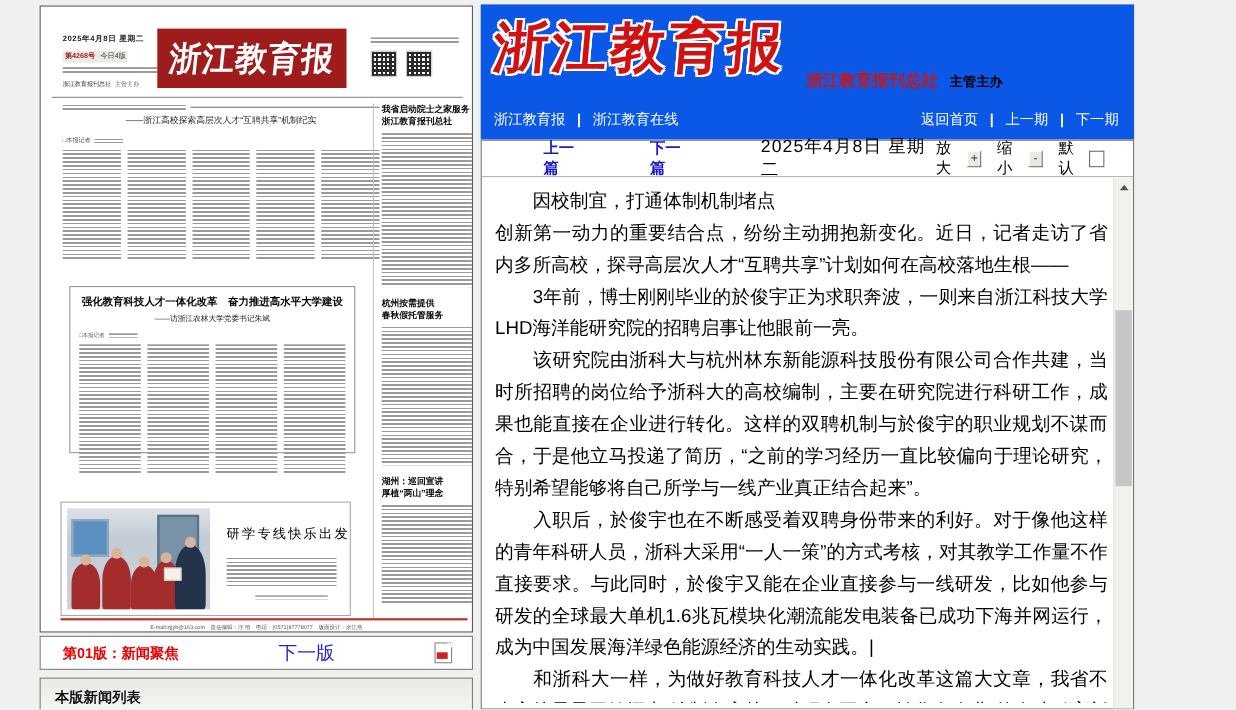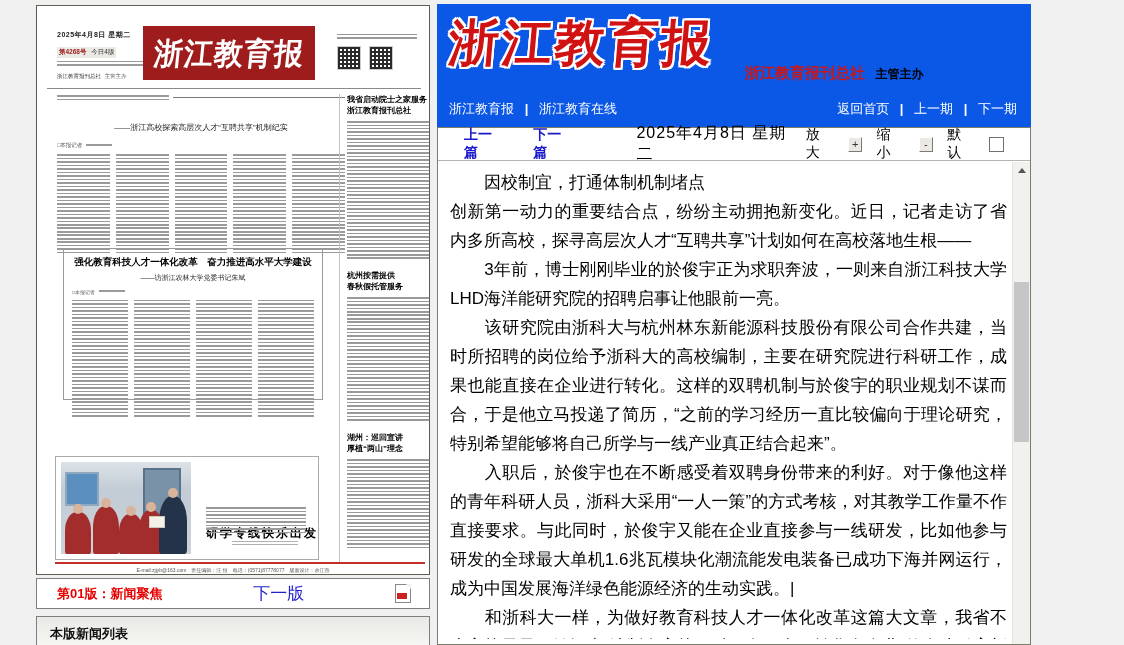--- a/index.html
+++ b/index.html
@@ -31,35 +31,35 @@
   .qr{width:22px;height:22px;background-color:#fff;border:1px solid #ccc;
       background-image:repeating-linear-gradient(0deg,#2a2a2a 0 2px,transparent 2px 4px),
                        repeating-linear-gradient(90deg,#2a2a2a 0 2px,#fff 2px 4px);}
   .mast-rule{position:absolute;left:10px;top:82px;width:374px;height:1px;background:#8a8a8a;}
 
   .lead{position:absolute;left:20px;top:88px;width:288px;}
   .eyebrow{display:flex;align-items:center;gap:4px;height:6px;}
   .eb-bar{width:112px;height:5px;}
   .eb-line{flex:1;height:1px;background:#777;}
   .lead-h{margin-top:6px;font-size:15px;font-weight:bold;color:#000;text-align:center;line-height:18px;white-space:nowrap;}
-  .lead-s{margin-top:22px;font-size:8px;color:#222;text-align:center;white-space:nowrap;}
+  .lead-s{margin-top:4px;font-size:8px;color:#222;text-align:center;white-space:nowrap;}
   .byline{margin-top:9px;display:flex;align-items:center;gap:4px;font-size:5.5px;color:#555;}
   .by-bar{width:26px;height:4px;}
   .cols{margin-top:5px;display:flex;gap:6px;height:100px;}
   .cols .col{flex:1;}
   .vline{position:absolute;left:302px;top:88px;width:1px;height:468px;background:#c2c2c2;}
 
   .sidecol{position:absolute;left:310px;top:88px;width:82px;}
   .side-h{font-size:8px;font-weight:bold;color:#000;line-height:11px;}
   .side-ft1{height:140px;margin-top:5px;}
   .side-ft2{height:126px;margin-top:5px;}
   .side-ft3{height:90px;margin-top:5px;}
   .side-gap{height:9px;}
 
-  .second-box{position:absolute;left:26px;top:242px;width:260px;height:152px;border:1px solid #999;
+  .second-box{position:absolute;left:26px;top:254px;width:260px;height:152px;border:1px solid #999;
               box-sizing:border-box;padding:7px 8px 6px;}
   .sec-h{font-size:9.5px;font-weight:bold;text-align:center;color:#000;white-space:nowrap;}
   .sec-s{font-size:7px;text-align:center;color:#222;margin-top:4px;}
   .sec-byline{margin-top:6px;display:flex;align-items:center;gap:4px;font-size:5px;color:#555;}
   .sec-cols{margin-top:5px;display:flex;gap:6px;height:118px;}
   .sec-cols .col{flex:1;}
 
   .photo-box{position:absolute;left:18px;top:450px;width:264px;height:104px;border:1px solid #aaa;
              box-sizing:border-box;}
   .photo{position:absolute;left:5px;top:5px;width:130px;height:92px;overflow:hidden;
@@ -69,21 +69,21 @@
   .fig{position:absolute;bottom:0;border-radius:45% 45% 8% 8%;}
   .fig::before{content:"";position:absolute;top:-8px;left:50%;margin-left:-5px;width:10px;height:10px;
                border-radius:50%;background:#d9b49a;}
   .fig.red{background:#a32c2c;}
   .f1{left:4px;width:26px;height:42px;}
   .f2{left:32px;width:26px;height:48px;}
   .f3{left:58px;width:24px;height:40px;}
   .f4{left:78px;width:24px;height:44px;}
   .fig.navy{left:98px;width:28px;height:58px;background:#24324a;}
   .ph-paper{position:absolute;left:88px;bottom:26px;width:14px;height:10px;background:#f4f1e8;border:1px solid #cfc9b8;}
-  .ph-h{position:absolute;left:150px;top:20px;font-size:12px;font-weight:bold;letter-spacing:2px;color:#000;margin-top:48px;}
+  .ph-h{position:absolute;left:150px;top:20px;font-size:12px;font-weight:normal;letter-spacing:2px;color:#000;}
   .ph-cap{position:absolute;left:150px;top:50px;width:100px;height:26px;}
   .ph-credit{position:absolute;left:176px;top:84px;width:66px;height:4px;}
 
   .red-rule{position:absolute;left:18px;top:556px;width:370px;height:2px;background:#c03028;}
   .paper-footer{position:absolute;left:0;right:0;top:561px;text-align:center;font-size:5px;color:#555;white-space:nowrap;}
 
   .page-nav{position:absolute;left:36px;top:578px;width:394px;height:31px;background:#fff;
             border:1px solid #7e7e7e;box-sizing:border-box;display:flex;align-items:center;
             justify-content:space-between;padding:0 18px 0 20px;}
   .page-nav .cur{color:#e80000;font-weight:bold;font-size:13px;}
@@ -96,37 +96,37 @@
   .list-box{position:absolute;left:36px;top:616px;width:394px;height:40px;border:1px solid #7e7e7e;
             box-sizing:border-box;background:linear-gradient(180deg,#e9e9e5,#fafaf8);padding:8px 0 0 13px;}
   .list-title{font-size:13px;font-weight:bold;color:#111;}
 
   
   .vheader{position:absolute;left:437px;top:4px;width:594px;height:123px;background:#0b57e6;}
   .vlogo{position:absolute;left:12px;top:6px;font-family:"DejaVu Serif",serif;font-weight:bold;
          font-size:50px;color:#d01212;letter-spacing:3px;transform:skewX(-5deg);
          text-shadow:2px 0 0 #fff,-2px 0 0 #fff,0 2px 0 #fff,0 -2px 0 #fff,
                      2px 2px 0 #fff,-2px -2px 0 #fff,2px -2px 0 #fff,-2px 2px 0 #fff;}
-  .vpub{position:absolute;left:308px;top:60px;white-space:nowrap;}
+  .vpub{position:absolute;left:296px;top:60px;white-space:nowrap;}
   .vpub-name{color:#cc1616;font-weight:bold;font-size:15px;}
   .vpub-role{color:#000;font-weight:bold;font-size:12px;margin-left:6px;}
   .vnav{position:absolute;bottom:9px;color:#fff;font-size:13px;}
   .vnav a{color:#fff;text-decoration:none;cursor:pointer;}
   .vnav .sep{margin:0 7px;font-weight:bold;}
   .vnav-left{left:12px;}
   .vnav-right{right:14px;}
 
   .vcontent{position:absolute;left:437px;top:127px;width:594px;height:518px;background:#fff;
             border:1px solid #7c7c6c;box-sizing:border-box;}
   .vtoolbar{height:33px;border-bottom:1px solid #b5b5b5;display:flex;align-items:center;
             padding:0 26px 0 26px;box-sizing:border-box;}
-  .tb-link{color:#1a1acc;font-weight:bold;font-size:14px;text-decoration:none;margin-right:28px;cursor:pointer;}
+  .tb-link{color:#1a1acc;font-weight:bold;font-size:14px;text-decoration:none;margin-right:28px;cursor:pointer;margin-left:30px;}
   .tb-date{font-weight:normal;font-size:16px;color:#000;margin-left:34px;letter-spacing:1px;}
   .tb-right{margin-left:auto;display:flex;align-items:center;gap:14px;}
-  .tb-pair{display:flex;align-items:center;gap:15px;}
+  .tb-pair{display:flex;align-items:center;gap:3px;}
   .tb-lab{font-size:14px;color:#000;}
   .tb-btn{width:15px;height:15px;padding:0;font-size:11px;line-height:12px;color:#333;
           background:#ece9e4;border:1px solid;border-color:#fff #7a7a7a #7a7a7a #fff;cursor:pointer;}
   .tb-check{width:13px;height:13px;background:#fff;border:1px solid #707070;display:inline-block;cursor:pointer;}
 
   .varticle{padding:7px 23px 0 12px;font-size:17px;line-height:29px;color:#000;text-align:justify;
             overflow:hidden;height:478px;box-sizing:border-box;}
   .varticle p{margin:0;}
 
   .vscroll{position:absolute;top:34px;right:0;bottom:0;width:17px;background:#f1f1ee;border-left:1px solid #e3e3df;}

